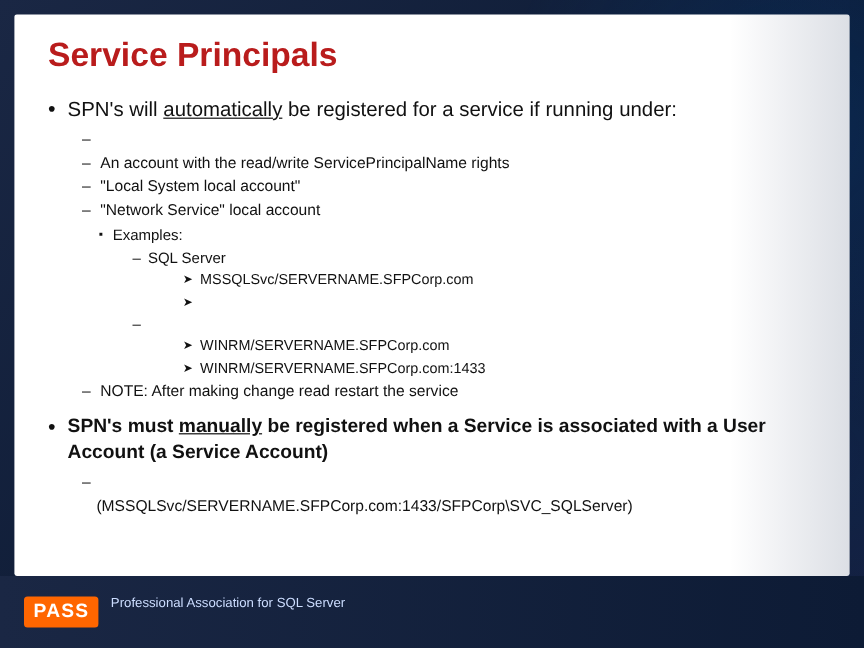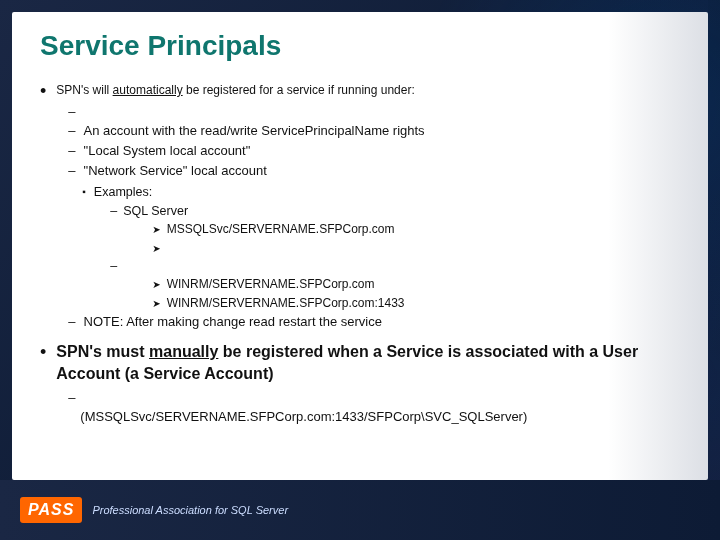--- a/index.html
+++ b/index.html
@@ -45,21 +45,21 @@
       background: #ffffff;
       margin: 12px 12px 0 12px;
       border-radius: 2px;
     }
 
     
     .slide-title {
       padding: 18px 28px 12px 28px;
       font-size: 28px;
       font-weight: bold;
-      color: #0f766e;
+      color: #b91c1c;
       border-bottom: none;
     }
 
     
     .slide-content {
       padding: 6px 28px 10px 28px;
       font-size: 13.5px;
       color: #111;
       line-height: 1.45;
     }
@@ -72,21 +72,21 @@
 
     .bullet-dot {
       font-size: 18px;
       margin-right: 10px;
       margin-top: -2px;
       flex-shrink: 0;
       color: #111;
     }
 
     .bullet-text {
-      font-size: 12px;
+      font-size: 17px;
       color: #111;
       line-height: 1.4;
     }
 
     .bullet-text .underline {
       text-decoration: underline;
     }
 
     .sub-list {
       margin-top: 3px;
@@ -168,23 +168,21 @@
       right: 0;
       height: 60px;
       background: linear-gradient(to right, #1a2744, #0d1b35);
       display: flex;
       align-items: center;
       padding: 0 20px;
     }
 
     .pass-logo {
       display: flex;
-      align-items: center;
       gap: 10px;
-      font-style: italic;
     }
 
     .pass-badge {
       background: #ff6600;
       color: white;
       font-weight: bold;
       font-size: 16px;
       padding: 4px 8px;
       border-radius: 3px;
       letter-spacing: 1px;

